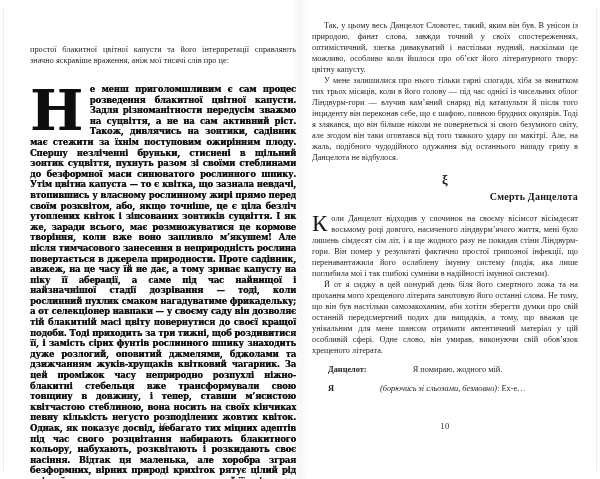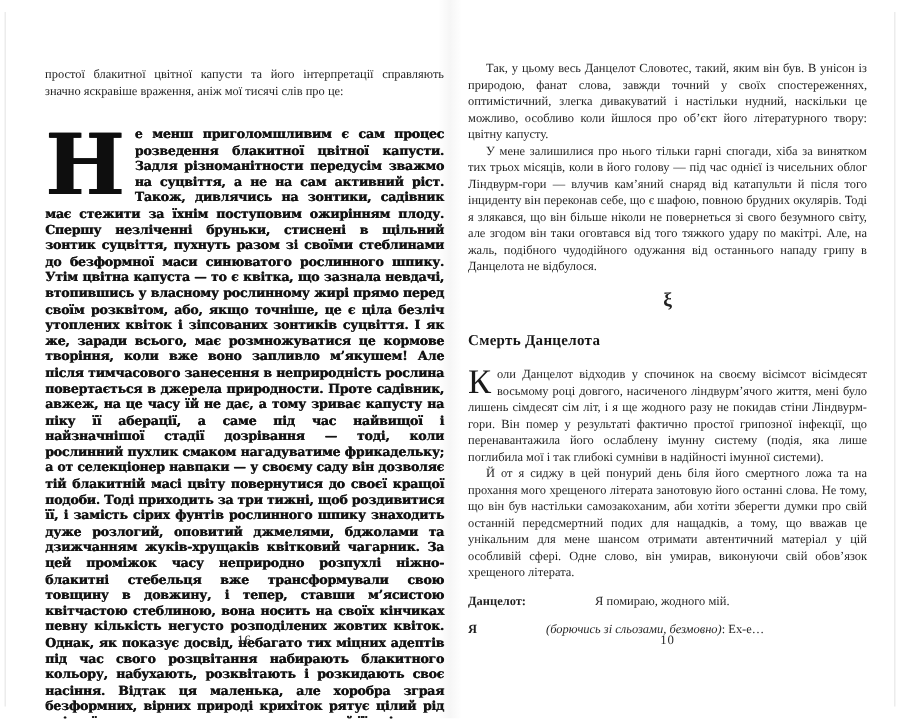--- a/index.html
+++ b/index.html
@@ -26,27 +26,27 @@
     font-family:"DejaVu Serif", serif;font-weight:bold;
     font-size:8.4px;line-height:10.6px;letter-spacing:-0.15px;
     color:#141414;text-shadow:0.3px 0 0 #141414;
   }
   .dropcap-black{
     float:left;font-family:"DejaVu Serif", serif;font-weight:bold;
     font-size:56px;line-height:46px;padding:3px 7px 0 0;color:#0e0e0e;
     text-shadow:0.6px 0 0 #0e0e0e;
   }
   .pr-par{text-indent:12px;}
-  .p-first{margin-top:40px;}
+  .p-first{margin-top:20px;}
   .ornament{text-align:center;font-size:13px;font-weight:bold;margin-top:10px;line-height:13px;color:#222;}
-  .section-title{text-align:left;font-weight:bold;font-size:10px;margin-top:16px;letter-spacing:0.2px;color:#161616;}
+  .section-title{text-align:right;font-weight:bold;font-size:10px;margin-top:5px;letter-spacing:0.2px;color:#161616;}
   .section-start{margin-top:11px;}
   .dropcap-serif{float:left;font-size:23px;line-height:20px;padding:1px 4px 0 0;color:#1a1a1a;}
   .dialogue{margin-top:8px;text-align:justify;}
-  .dialogue .speaker{font-weight:bold;}
+  .dialogue .speaker{font-weight:bold;margin-left:16px;}
   .dialogue .aside{font-style:italic;padding-left:44px;}
   .pagenum{
     position:absolute;top:421px;left:0;width:100%;
     text-align:center;font-size:8.5px;letter-spacing:0.6px;color:#2a2a2a;
   }
 </style>
 </head>
 <body>
 
 <div class="edge l"></div>

